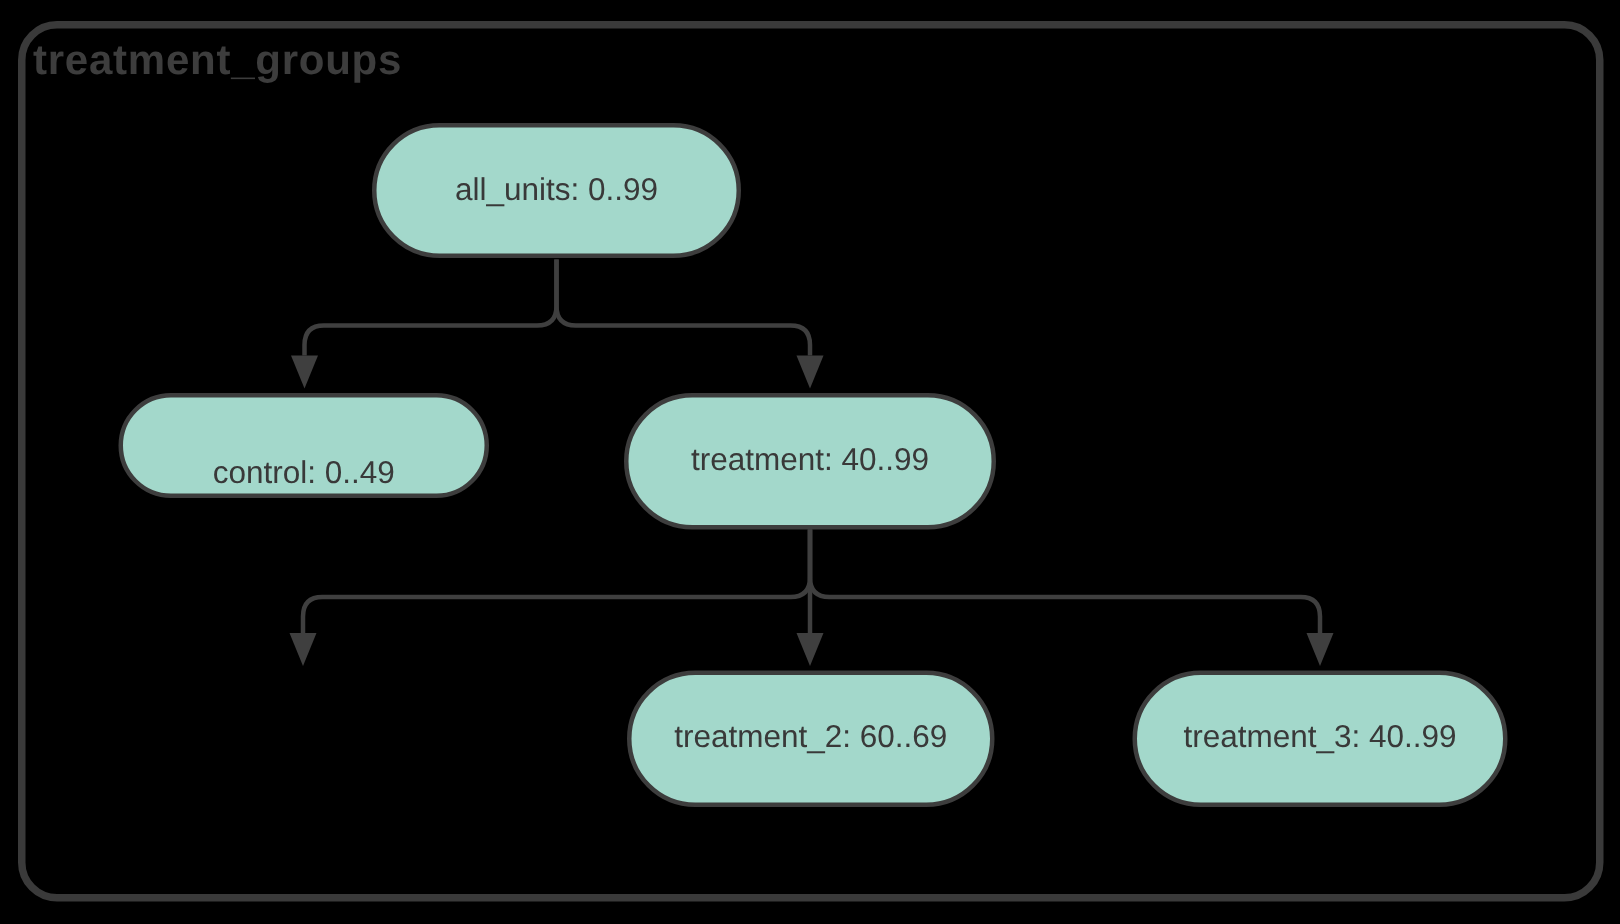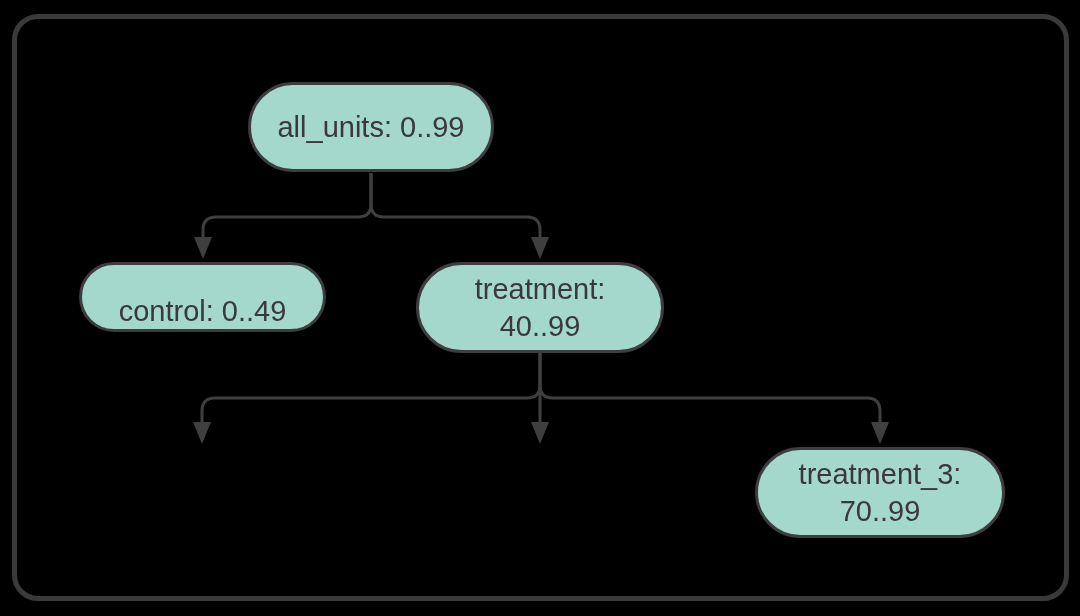--- a/index.html
+++ b/index.html
@@ -58,37 +58,38 @@
   .node{
     position:absolute;
     display:flex;
     align-items:center;
     justify-content:center;
     text-align:center;
     background:var(--node-fill);
     border:3px solid var(--node-border);
     border-radius:46px;
     color:var(--node-text);
-    font-size:29px;
+    font-size:21px;
     line-height:1.25;
     padding:0 26px;
   }
   .node-all-units  {left:248px; top:82px;  width:246px; height:90px;}
   .node-control    {left:79px;  top:262px; width:247px; height:70px;align-items:flex-end;}
   .node-treatment  {left:416px; top:262px; width:248px; height:91px;}
   .node-treatment1 {left:78px;  top:447px; width:247px; height:91px;}
   .node-treatment2 {left:418px; top:447px; width:245px; height:91px;}
   .node-treatment3 {left:755px; top:447px; width:250px; height:91px;}
 </style>
 </head>
 <body>
 
 <div class="canvas">
 
   <div class="frame"></div>
+  <div class="frame-label">treatment_groups</div>
 
   <svg class="edges" viewBox="0 0 1080 616" xmlns="http://www.w3.org/2000/svg">
 
     <g>
       <path class="edge-path" d="M371,173 L371,204 Q371,217 358,217 L216,217 Q203,217 203,230 L203,237"></path>
       <polygon class="edge-arrow" points="194,237 212,237 203,259"></polygon>
     </g>
 
     <g>
       <path class="edge-path" d="M371,173 L371,204 Q371,217 384,217 L527,217 Q540,217 540,230 L540,237"></path>
@@ -117,18 +118,21 @@
 
   <div class="node node-control">
     <span>control: 0..49</span>
   </div>
 
   <div class="node node-treatment">
     <span>treatment: 40..99</span>
   </div>
 
 
+  <div class="node node-treatment2">
+    <span>treatment_2: 60..69</span>
+  </div>
 
   <div class="node node-treatment3">
-    <span>treatment_3: 70..99</span>
+    <span>treatment_3: 40..99</span>
   </div>
 
 </div>
 
 </body></html>

